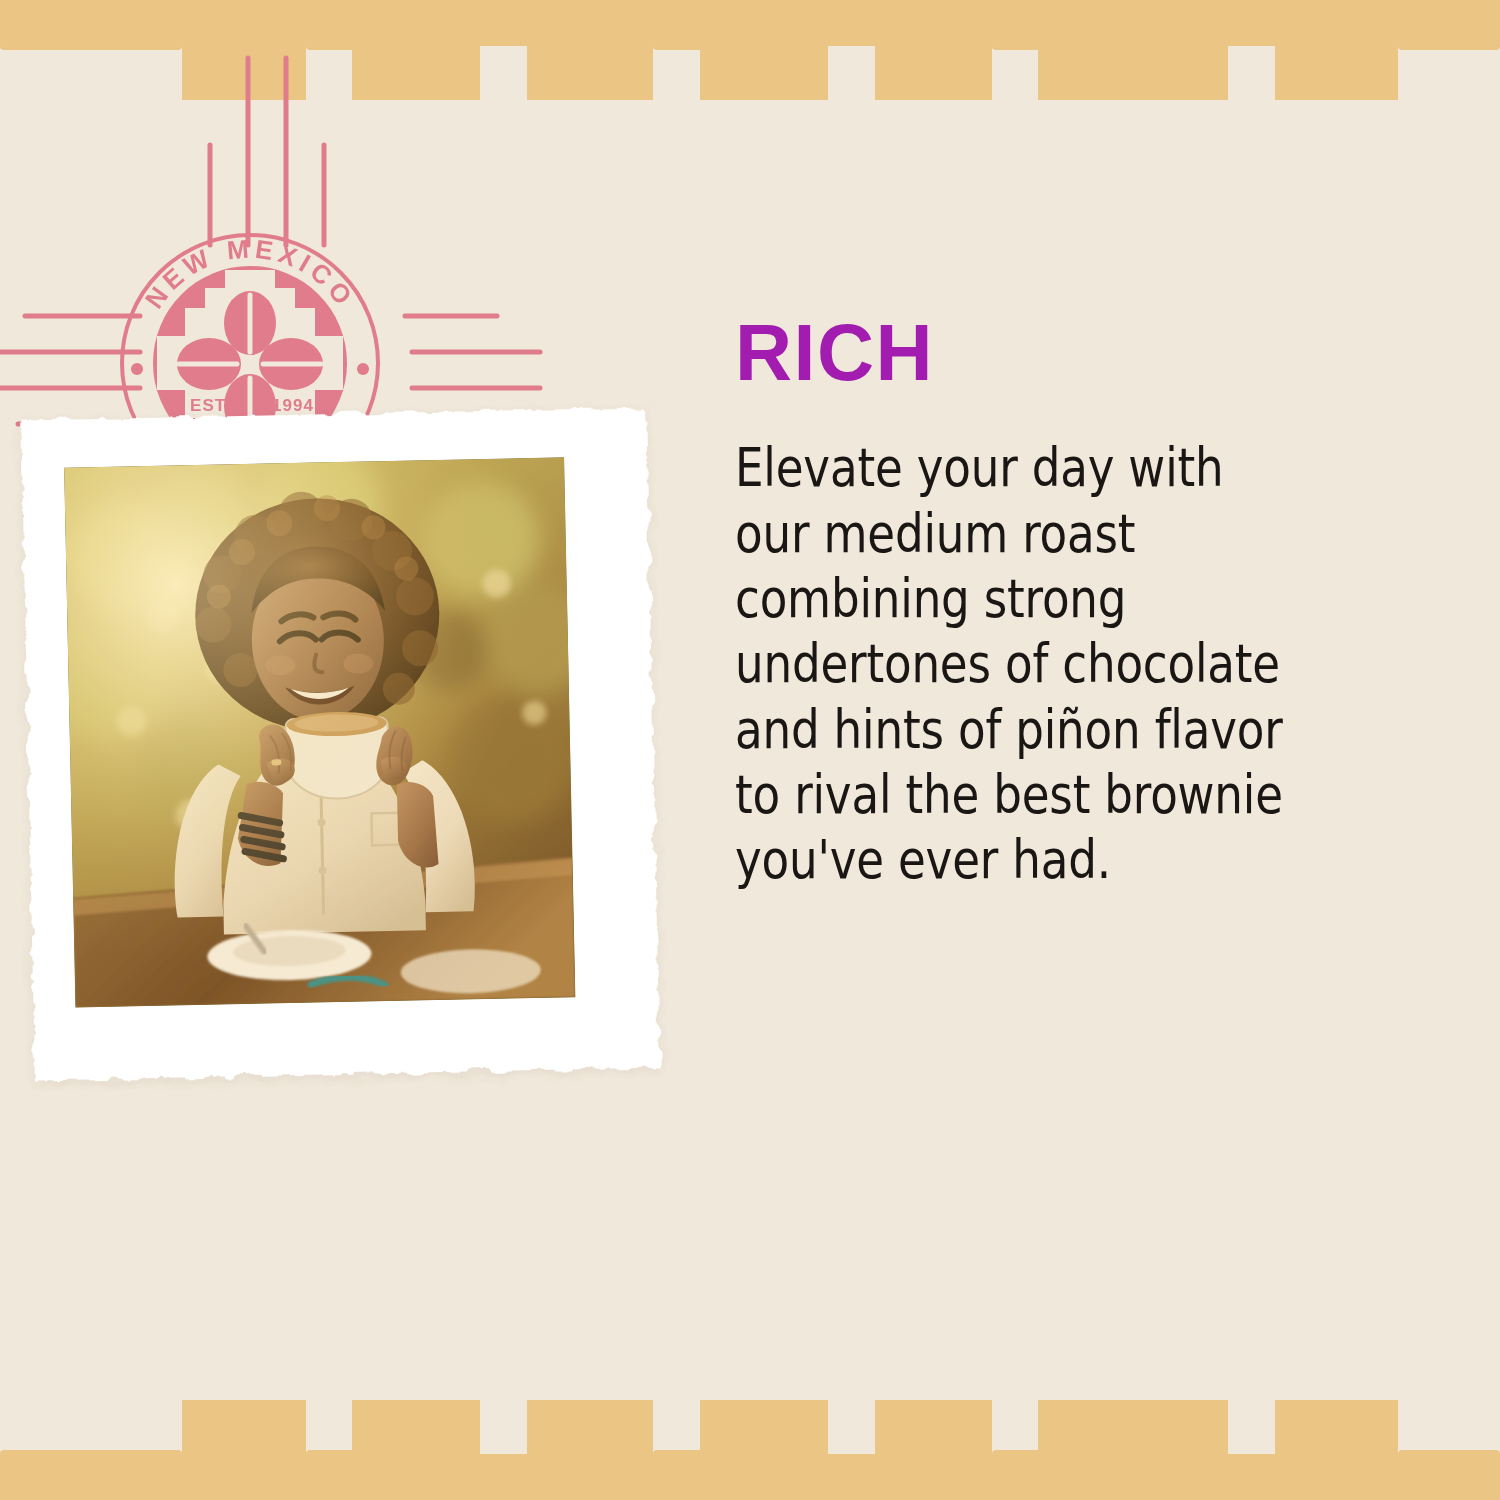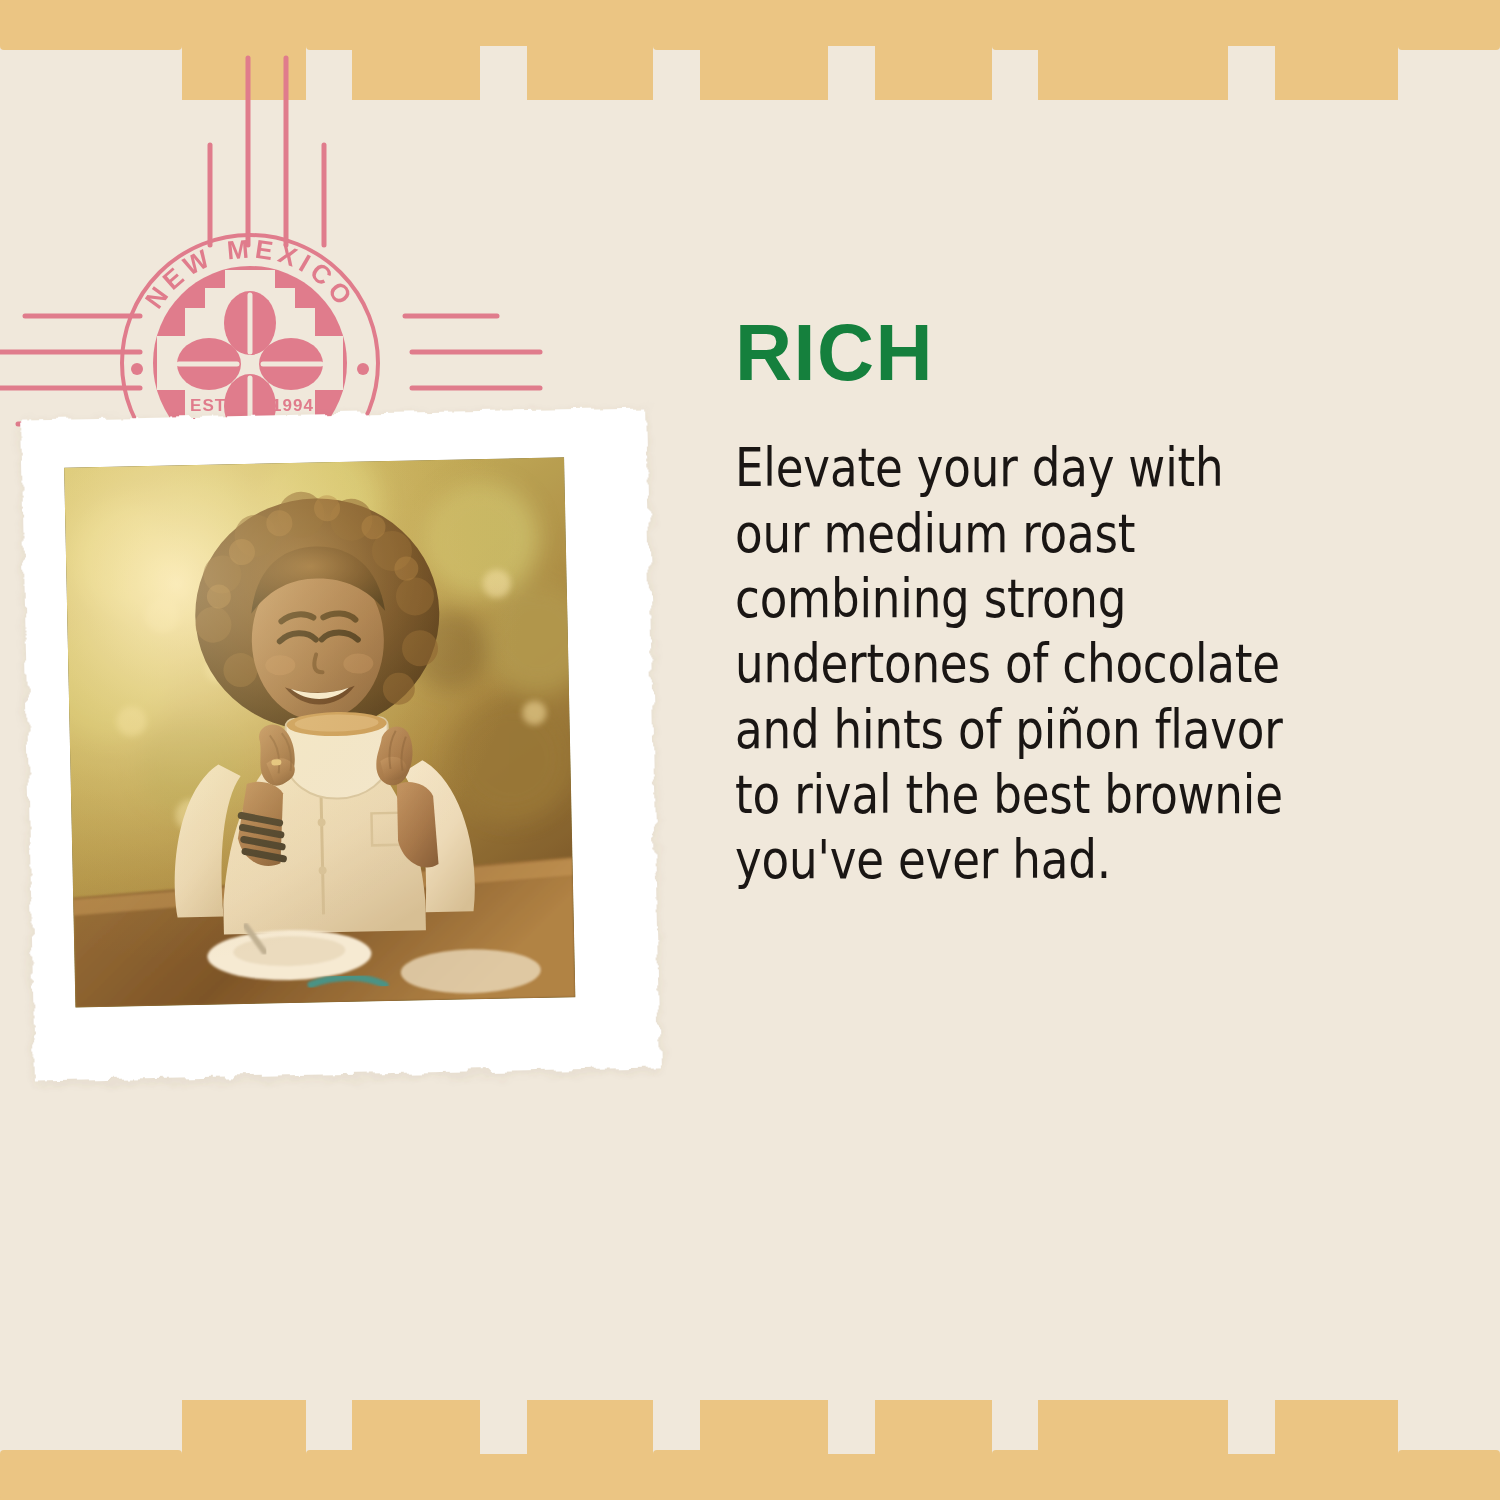--- a/index.html
+++ b/index.html
@@ -82,21 +82,21 @@
 
   
   .copy {
     position: absolute;
     left: 735px;
     top: 312px;
     width: 720px;
   }
   .headline {
     margin: 0;
-    color: #15803d;
+    color: #a21caf;
     font-family: "Liberation Sans", sans-serif;
     font-weight: 700;
     font-size: 79px;
     line-height: 1.03;
     letter-spacing: 1.5px;
     text-transform: uppercase;
   }
   .headline .hl-line { display: block; white-space: nowrap; }
 
   .body-copy {

